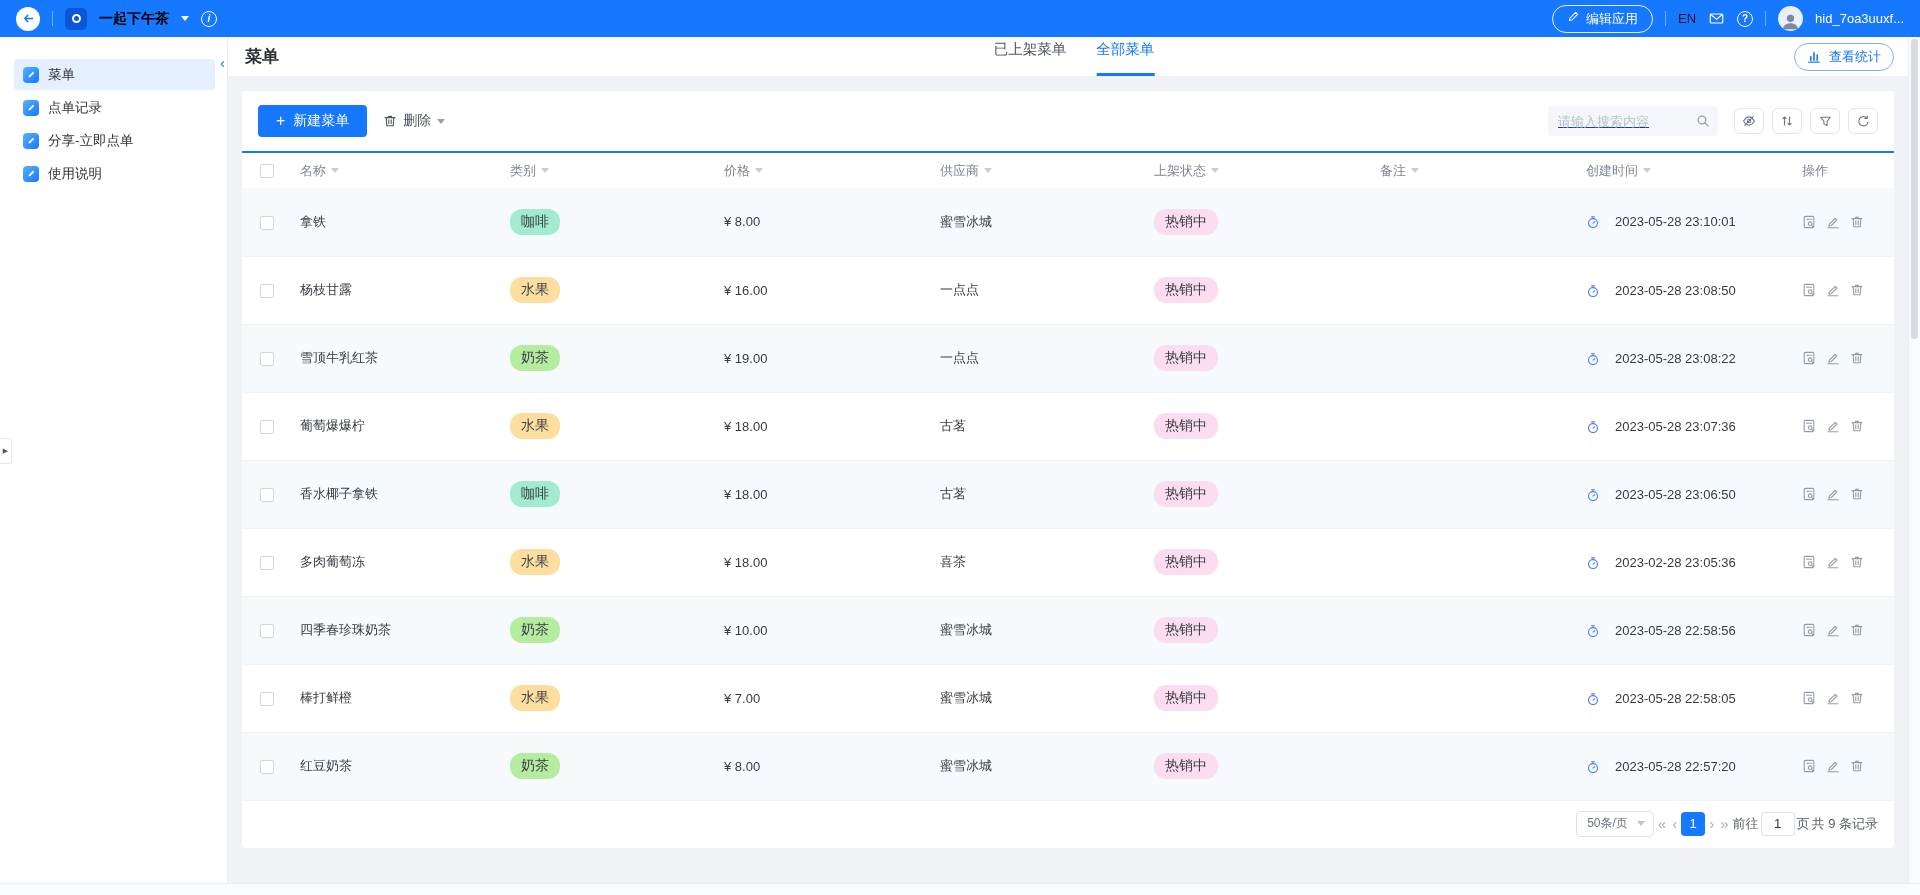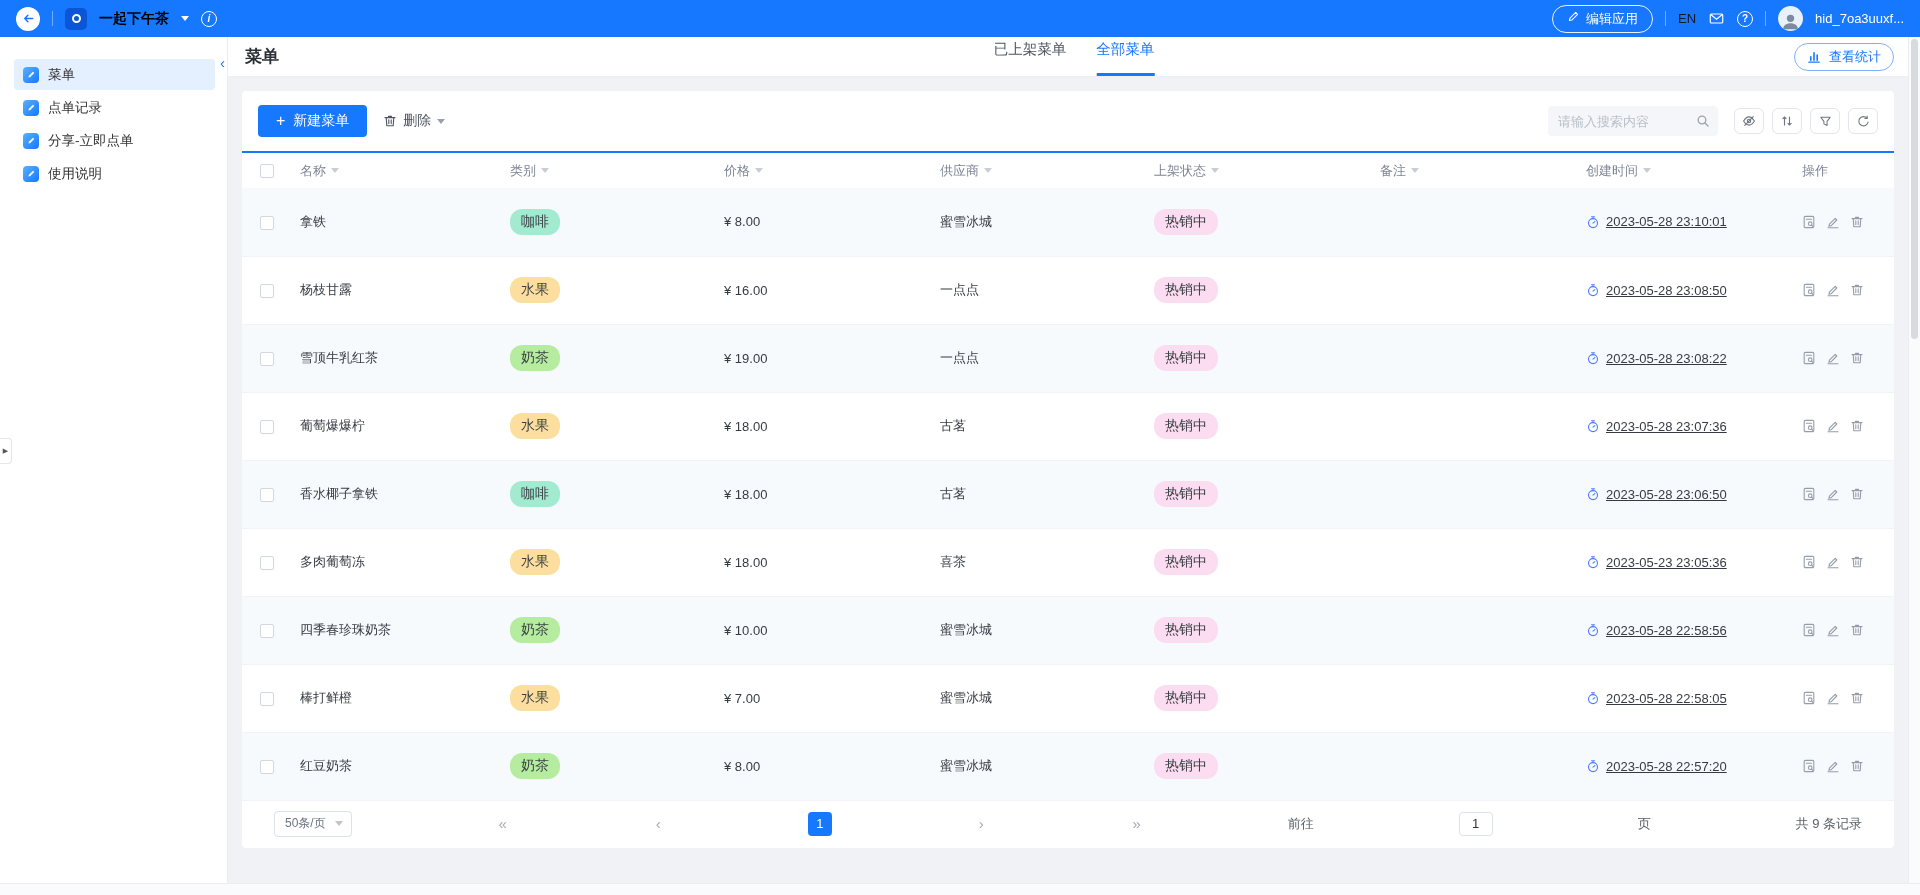--- a/index.html
+++ b/index.html
@@ -44,39 +44,39 @@
   .stats-btn { margin-left:auto; display:flex; align-items:center; gap:8px; border:1px solid #7fb0fc; color:#1677ff; background:#fff; border-radius:15px; font-size:13px; padding:4px 12px; cursor:pointer; }
   
   .card { background:#fff; border-radius:4px; margin:14px 26px 0 14px; height:757px; display:flex; flex-direction:column; }
   .toolbar { display:flex; align-items:center; gap:16px; padding:14px 16px; flex:none; }
   .primary-btn { background:#1677ff; color:#fff; border:none; border-radius:4px; font-size:14px; height:32px; padding:0 18px; display:flex; align-items:center; gap:8px; cursor:pointer; }
   .plus-glyph { font-size:16px; line-height:1; }
   .delete-btn { background:none; border:none; color:#4e5560; font-size:14px; display:flex; align-items:center; gap:6px; cursor:pointer; padding:0; }
   .delete-btn .caret { color:#9aa0aa; }
   .spacer { flex:1; }
   .search-box { position:relative; width:170px; flex:none; }
-  .search-box input { width:100%; height:30px; background:#f4f6fa; border:none; border-radius:4px; padding:0 30px 0 10px; font-size:13px; color:#0c4a6e; outline:none; font-family:inherit; }
+  .search-box input { width:100%; height:30px; background:#f4f6fa; border:none; border-radius:4px; padding:0 30px 0 10px; font-size:13px; color:#0c4a6e; outline:none; font-family:inherit;text-decoration:underline; }
   .search-box input::placeholder { color:#b9bfc9; }
   .search-box .mag { position:absolute; right:8px; top:8px; }
   .btn-group { display:flex; gap:8px; }
   .icon-btn { width:30px; height:26px; border:1px solid #e2e6ec; background:#fff; border-radius:6px; display:flex; align-items:center; justify-content:center; color:#6e7683; cursor:pointer; padding:0; }
   
   table { width:100%; border-collapse:collapse; table-layout:fixed; border-top:2px solid #1677ff; }
   thead th { height:36px; font-size:13px; color:#7d8594; font-weight:400; text-align:left; padding:0 12px; white-space:nowrap; }
   .th-caret { border-top-color:#c9cdd4; margin-left:5px; vertical-align:2px; }
   tbody tr:nth-child(odd) { background:#f7fafd; }
   tbody td { height:68px; font-size:13px; color:#363b42; padding:0 12px; white-space:nowrap; overflow:hidden; border-bottom:1px solid #f0f3f8; }
   .col-cb { width:46px; padding:0 0 0 18px !important; }
   .checkbox { display:inline-block; width:14px; height:14px; border:1px solid #d3d8e0; border-radius:2px; background:#fff; vertical-align:middle; cursor:pointer; }
   .pill { display:inline-block; padding:4px 11px; border-radius:12px; font-size:14px; color:#3a3f45; }
-  .time-wrap { display:flex; align-items:center; gap:6px;text-decoration:underline; }
+  .time-wrap { display:flex; align-items:flex-end; gap:15px; }
   .actions { display:flex; gap:10px; align-items:center; color:#959caa; }
   .action-icon { display:flex; cursor:pointer; }
   
-  .pagination { margin-top:auto; display:flex; align-items:center; justify-content:space-between; gap:11px; padding:10px 32px 16px; font-size:13px; color:#5a6068; flex:none; }
+  .pagination { margin-top:auto; display:flex; align-items:center; justify-content:flex-end; gap:2px; padding:10px 16px 16px; font-size:13px; color:#5a6068; flex:none; }
   .page-size-select { border:1px solid #dde1e8; border-radius:4px; height:26px; display:flex; align-items:center; gap:9px; padding:0 8px 0 10px; font-size:12px; color:#6b7280; cursor:pointer; }
   .page-size-select .caret { color:#c0c4cc; }
   .pg-btn { color:#a6abb5; font-size:15px; cursor:pointer; padding:0 2px; user-select:none; }
   .pg-current { width:24px; height:24px; background:#1677ff; color:#fff; border-radius:4px; display:flex; align-items:center; justify-content:center; font-size:13px; cursor:pointer; }
   .goto-input { width:34px; height:24px; border:1px solid #dde1e8; border-radius:4px; text-align:center; font-size:13px; color:#333; outline:none; font-family:inherit; }
   
   .vscrollbar { position:absolute; top:37px; right:0; bottom:12px; width:12px; background:#fafbfc; border-left:1px solid #ebedf0; z-index:7; }
   .vscrollbar .thumb { position:absolute; top:2px; left:2px; width:7px; height:300px; background:#d7dade; border-radius:4px; }
   .hscroll-strip { position:absolute; left:0; right:0; bottom:0; height:12px; background:#fafbfc; border-top:1px solid #ebedf0; z-index:8; }
   .expand-handle { position:absolute; left:0; top:438px; width:12px; height:26px; background:#fff; border:1px solid #e3e6eb; border-left:none; border-radius:0 4px 4px 0; display:flex; align-items:center; justify-content:center; font-size:7px; color:#555; z-index:9; cursor:pointer; }
@@ -485,21 +485,21 @@
     <td><span>¥ 18.00</span></td>
     <td><span>喜茶</span></td>
     <td><span class="pill" style="background: rgb(251, 220, 240);">热销中</span></td>
     <td><span></span></td>
     <td>
       <span class="time-wrap">
         <svg width="14" height="14" viewBox="0 0 14 14">
                     <circle cx="7" cy="8.1" r="4.5" stroke="#4d7dff" fill="none" stroke-width="1.1"></circle>
                     <path d="M7 3.6V1.9M5.5 1.7h3M7 8.1l1.9-1.5" stroke="#4d7dff" fill="none" stroke-width="1.1" stroke-linecap="round"></path>
                   </svg>
-        <span>2023-05-23 23:05:36</span>
+        <span>2023-02-28 23:05:36</span>
       </span>
     </td>
     <td>
       <span class="actions">
         <span class="action-icon">
           <svg width="14" height="14" viewBox="0 0 14 14">
                       <rect x="2.2" y="1.4" width="9.6" height="11.2" rx="1.2" stroke="currentColor" fill="none" stroke-width="1.1"></rect>
                       <path d="M4.4 4.3h5.2" stroke="currentColor" stroke-width="1.1" stroke-linecap="round"></path>
                       <circle cx="8.2" cy="8.7" r="1.8" stroke="currentColor" fill="none" stroke-width="1.1"></circle>
                       <path d="M9.5 10l1.3 1.3" stroke="currentColor" stroke-width="1.1" stroke-linecap="round"></path>

